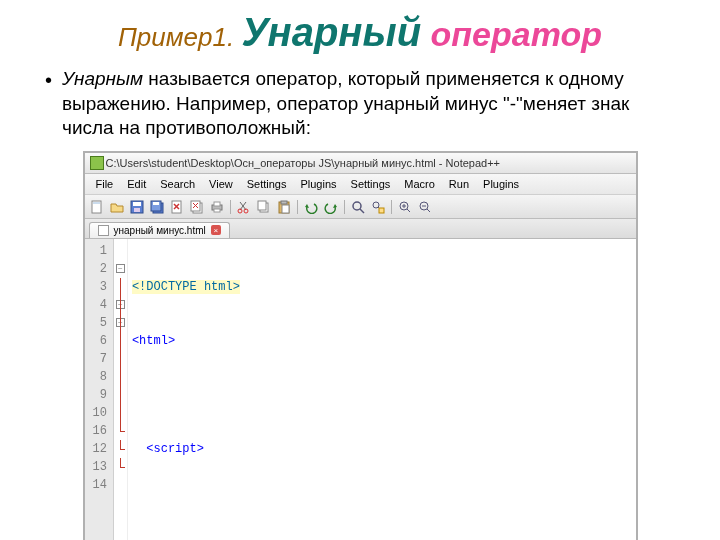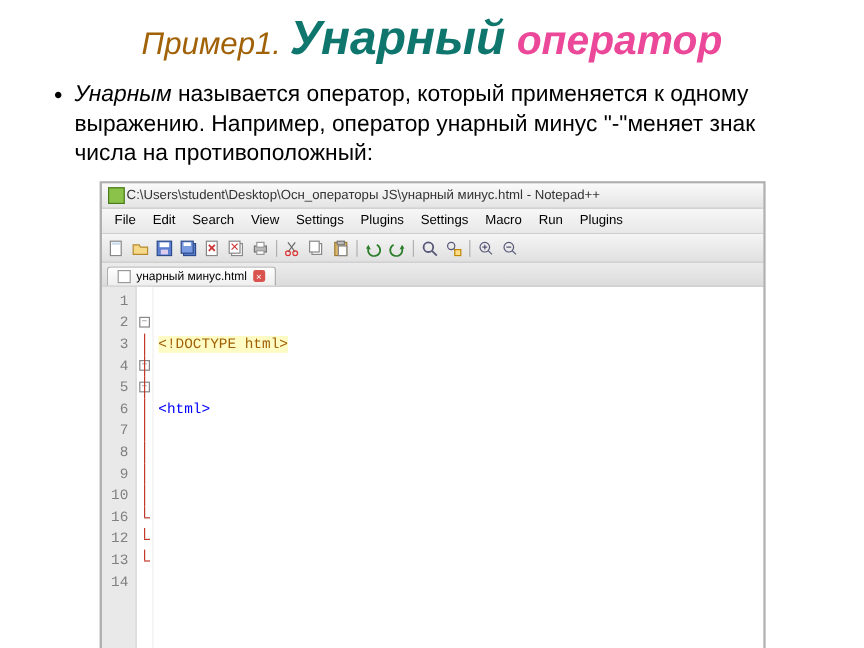--- a/index.html
+++ b/index.html
@@ -29,21 +29,21 @@
   .editor { display: flex; background: #fff; }
   .gutter { background: #e9e9e9; border-right: 1px solid #cfcfcf; text-align: right; color: #808080; font-family: "Courier New", monospace; font-size: 12px; padding: 3px 6px 3px 8px; line-height: 18px; }
   .fold { width: 14px; background: #fff; border-right: 1px solid #eee; font-family: "Courier New", monospace; font-size: 10px; color: #808080; padding-top: 3px; line-height: 18px; text-align: center; }
   .fold div { height: 18px; position: relative; }
   .fold .box { display:inline-block; width:9px; height:9px; border:1px solid #888; color:#888; font-size:8px; line-height:7px; background:#fff; margin-top:3px; }
   .fold .line::before { content:""; position:absolute; left:50%; top:0; bottom:0; width:1px; background:#c0392b; }
   .fold .end::before { content:""; position:absolute; left:50%; top:0; height:9px; width:1px; background:#c0392b; }
   .fold .end::after { content:""; position:absolute; left:50%; top:9px; width:5px; height:1px; background:#c0392b; }
   .code { flex: 1; font-family: "Courier New", monospace; font-size: 12px; padding: 3px 4px; line-height: 18px; white-space: pre; }
   .code div { height: 18px; }
-  .c-doctype { background: #fffbc5; color: #a16207; }
+  .c-doctype { background: #fffbc5; color: #0369a1; }
   .c-tag { color: #0000ff; }
 </style>
 </head>
 <body>
 
 <div class="title">
   <span class="t1">Пример1. </span><span class="t2">Унарный</span><span class="t3"> оператор</span>
 </div>
 
 <div class="bullet-row">
@@ -219,20 +219,21 @@
         <div class="line"></div>
       <div class="line end"></div>
       <div class="line end"></div>
       <div class="end"></div>
       <div></div>
     </div>
     <div class="code">
       <div><span class="c-doctype">&lt;!DOCTYPE html&gt;</span></div>
       <div><span class="c-tag">&lt;html&gt;</span></div>
       <div></div>
+      <div><span class="c-tag">  &lt;script&gt;</span></div>
       
       
       
       
       
       
       
       
       
     </div>

